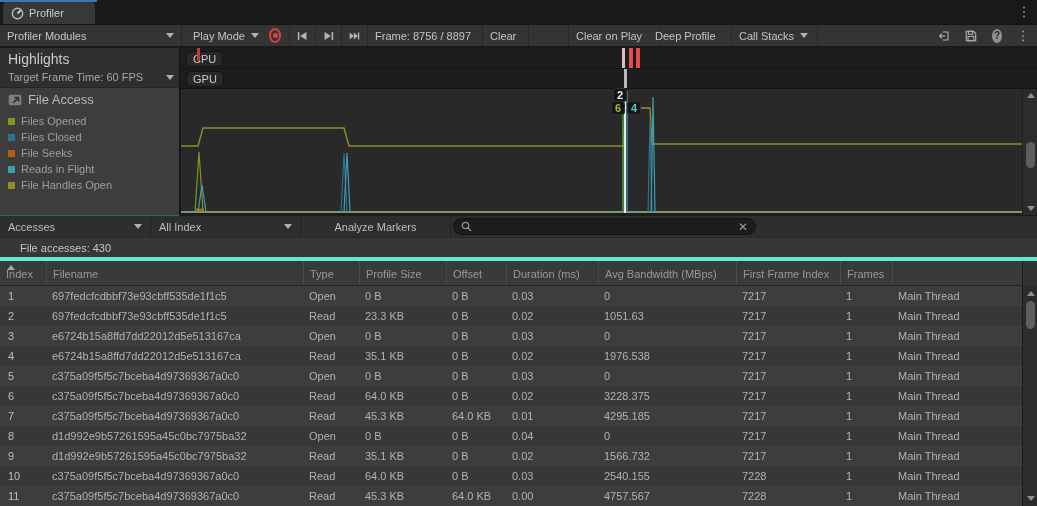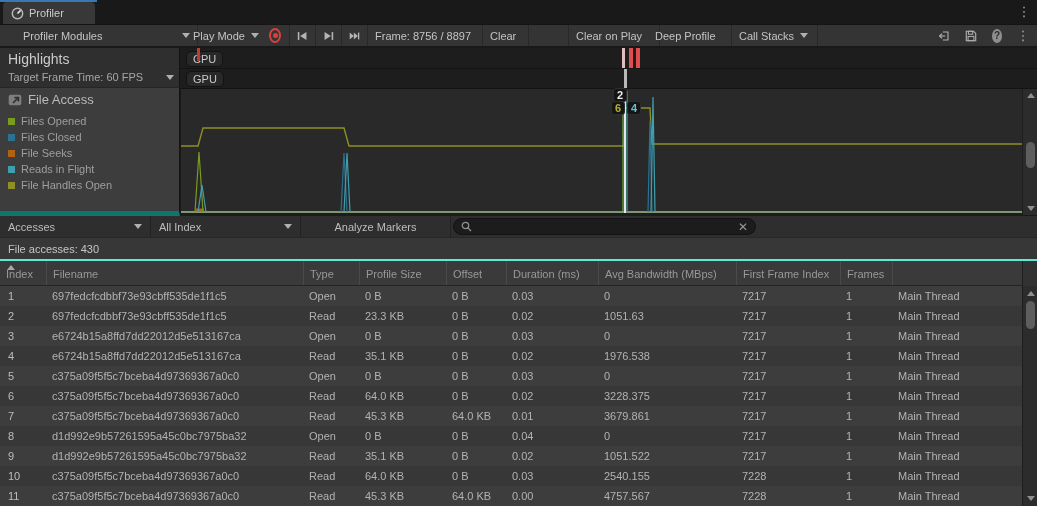--- a/index.html
+++ b/index.html
@@ -24,21 +24,21 @@
        border-top:5px solid #b0b0b0;margin-left:auto;}
   .caret2{width:0;height:0;border-left:4px solid transparent;border-right:4px solid transparent;
        border-top:5px solid #b0b0b0;margin-left:6px;}
   .rec{width:15px;height:15px;border-radius:50%;border:2px solid #d84040;box-sizing:border-box;
        display:flex;align-items:center;justify-content:center;}
   .rec i{width:5px;height:5px;border-radius:50%;background:#d84040;}
   
   .hl-panel{left:0;top:48px;width:180px;height:40px;background:#2f2f2f;border-right:1px solid #141414;
        border-bottom:1px solid #262626;box-sizing:border-box;}
   .fa-panel{left:0;top:88px;width:180px;height:128px;background:#3d3d3d;border-right:1px solid #141414;
-       border-bottom:5px solid #0f766e;box-sizing:border-box;}
+       border-bottom:1px solid #0f766e;box-sizing:border-box;}
   .hl-title{position:absolute;left:8px;top:3px;font-size:14px;color:#cbcbcb;}
   .hl-target{position:absolute;left:8px;top:23px;color:#a6a6a6;display:flex;align-items:center;width:166px;}
   .fa-header{position:absolute;left:8px;top:4px;display:flex;align-items:center;gap:6px;
        font-size:13px;color:#b8b8b8;}
   .legend{position:absolute;left:8px;top:25px;}
   .legend-item{display:flex;align-items:center;gap:6px;height:16px;color:#9e9e9e;}
   .swatch{width:7px;height:7px;display:inline-block;}
   .tracks{left:180px;top:48px;width:857px;height:40px;background:#1d1d1d;}
   .track-sep{left:180px;top:68px;width:857px;height:1px;background:#141414;}
   .track-sep2{left:180px;top:88px;width:857px;height:1px;background:#141414;}
@@ -60,21 +60,21 @@
   .fbtn{position:absolute;top:0;height:21px;display:flex;align-items:center;color:#bdbdbd;
        box-sizing:border-box;padding:0 8px;}
   .fsep{border-right:1px solid #222222;}
   .searchbox{position:absolute;left:453px;top:2px;width:303px;height:17px;background:#1c1c1c;
        border:1px solid #121212;border-radius:9px;box-sizing:border-box;display:flex;align-items:center;padding:0 7px;gap:5px;}
   .searchbox input{flex:1;background:transparent;border:none;outline:none;color:#cccccc;
        font-family:"Liberation Sans",sans-serif;font-size:11px;min-width:0;}
   .clear-x{color:#9a9a9a;font-size:12px;line-height:12px;}
   
   .summary{left:0;top:238px;width:1037px;height:23px;background:#373737;display:flex;
-       align-items:center;padding-left:8px;box-sizing:border-box;color:#c6c6c6;border-bottom:2px solid #5eead4;}
+       align-items:center;padding-left:20px;box-sizing:border-box;color:#c6c6c6;border-bottom:4px solid #5eead4;}
   .thead{left:0;top:261px;width:1022px;height:25px;background:#3a3a3a;display:flex;
        border-bottom:1px solid #242424;box-sizing:border-box;}
   .hcell{position:relative;display:flex;align-items:flex-end;box-sizing:border-box;
        padding:0 0 5px 6px;color:#989898;white-space:nowrap;overflow:hidden;}
   .hcell + .hcell{border-left:1px solid #4a4a4a;}
   .sort-arrow{position:absolute;left:7px;top:4px;width:0;height:0;border-left:4px solid transparent;
        border-right:4px solid transparent;border-bottom:5px solid #a8a8a8;}
   .tbody{left:0;top:286px;width:1022px;height:220px;overflow:hidden;}
   .trow{display:flex;height:20px;align-items:center;}
   .trow.odd{background:#3d3d3d;}
@@ -95,21 +95,21 @@
       <svg width="13" height="13" viewBox="0 0 13 13">
         <circle cx="6.5" cy="6.5" r="5.2" fill="#3c3c3c" stroke="#b9b9b9" stroke-width="1.4"></circle>
         <line x1="6.5" y1="6.5" x2="9.6" y2="3.4" stroke="#e8e8e8" stroke-width="1.6"></line>
       </svg>
     </span>
     <span>Profiler</span>
   </div>
   <div class="abs tabbar-kebab">⋮</div>
 
   <div class="abs toolbar">
-    <div class="tbtn sep-r" style="left:16px;width:182px;">
+    <div class="tbtn sep-r" style="left:0;width:182px;">
       <span>Profiler Modules</span>
       <span class="caret"></span>
     </div>
     <div class="tbtn" style="left:186px;">
       <span>Play Mode</span>
       <span class="caret2"></span>
     </div>
     <div class="tbtn" style="left:262px;width:26px;justify-content:center;">
       <span class="rec">
           <i></i>
@@ -384,21 +384,21 @@
         <div class="tcell" style="width: 110px;">Main Thread</div>
         <div class="tcell" style="width: 20px;"></div>
       </div>
       <div class="trow odd">
         <div class="tcell" style="width: 46px;">7</div>
         <div class="tcell" style="width: 257px;">c375a09f5f5c7bceba4d97369367a0c0</div>
         <div class="tcell" style="width: 56px;">Read</div>
         <div class="tcell" style="width: 87px;">45.3 KB</div>
         <div class="tcell" style="width: 60px;">64.0 KB</div>
         <div class="tcell" style="width: 92px;">0.01</div>
-        <div class="tcell" style="width: 138px;">3679.861</div>
+        <div class="tcell" style="width: 138px;">4295.185</div>
         <div class="tcell" style="width: 104px;">7217</div>
         <div class="tcell" style="width: 52px;">1</div>
         <div class="tcell" style="width: 110px;">Main Thread</div>
         <div class="tcell" style="width: 20px;"></div>
       </div>
       <div class="trow even">
         <div class="tcell" style="width: 46px;">8</div>
         <div class="tcell" style="width: 257px;">d1d992e9b57261595a45c0bc7975ba32</div>
         <div class="tcell" style="width: 56px;">Open</div>
         <div class="tcell" style="width: 87px;">0 B</div>
@@ -410,21 +410,21 @@
         <div class="tcell" style="width: 110px;">Main Thread</div>
         <div class="tcell" style="width: 20px;"></div>
       </div>
       <div class="trow odd">
         <div class="tcell" style="width: 46px;">9</div>
         <div class="tcell" style="width: 257px;">d1d992e9b57261595a45c0bc7975ba32</div>
         <div class="tcell" style="width: 56px;">Read</div>
         <div class="tcell" style="width: 87px;">35.1 KB</div>
         <div class="tcell" style="width: 60px;">0 B</div>
         <div class="tcell" style="width: 92px;">0.02</div>
-        <div class="tcell" style="width: 138px;">1051.522</div>
+        <div class="tcell" style="width: 138px;">1566.732</div>
         <div class="tcell" style="width: 104px;">7217</div>
         <div class="tcell" style="width: 52px;">1</div>
         <div class="tcell" style="width: 110px;">Main Thread</div>
         <div class="tcell" style="width: 20px;"></div>
       </div>
       <div class="trow even">
         <div class="tcell" style="width: 46px;">10</div>
         <div class="tcell" style="width: 257px;">c375a09f5f5c7bceba4d97369367a0c0</div>
         <div class="tcell" style="width: 56px;">Read</div>
         <div class="tcell" style="width: 87px;">64.0 KB</div>

